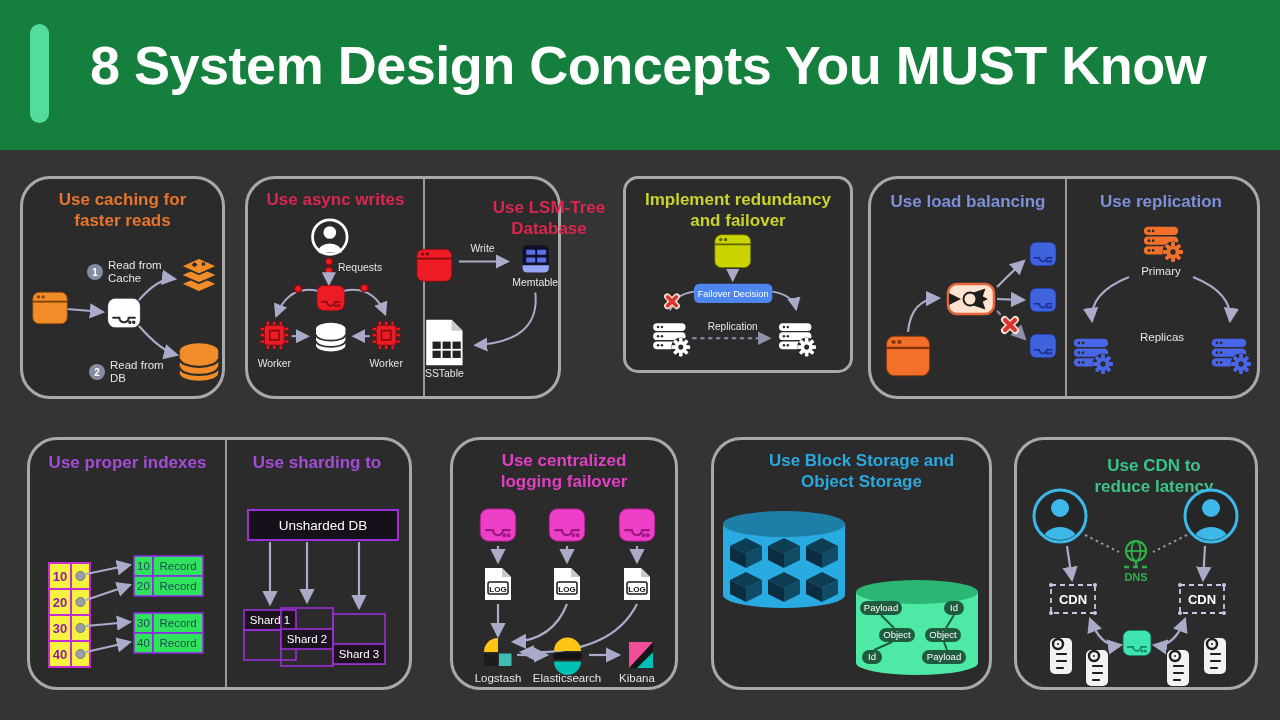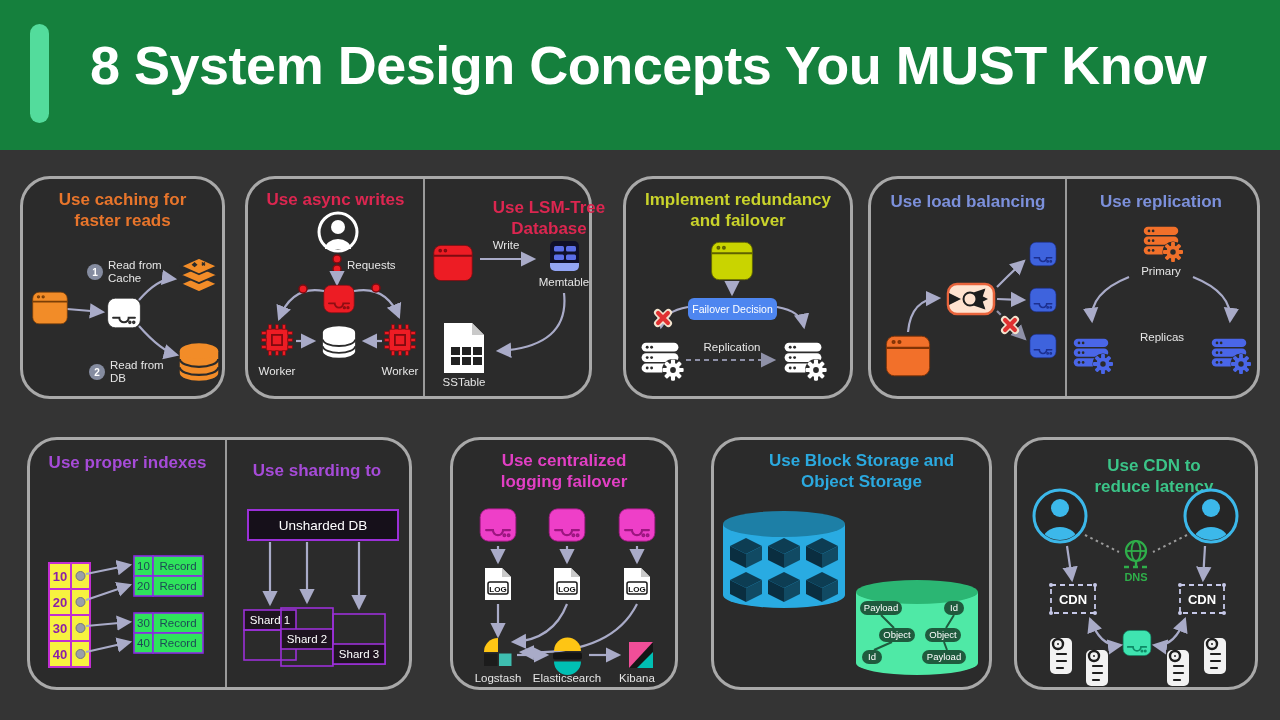--- a/index.html
+++ b/index.html
@@ -147,21 +147,21 @@
     <text class="mid" x="72" y="96.5" font-size="10" font-weight="bold" fill="#FFF">1</text>
     <text class="lt" x="85" y="90">Read from</text>
     <text class="lt" x="85" y="103">Cache</text>
     <circle cx="74" cy="193" r="8" fill="#858CA0"></circle>
     <text class="mid" x="74" y="196.5" font-size="10" font-weight="bold" fill="#FFF">2</text>
     <text class="lt" x="87" y="190">Read from</text>
     <text class="lt" x="87" y="203">DB</text>
   </svg>
 </div>
 
-<div class="panel" style="left:245px;top:176px;width:347px;height:223px;">
+<div class="panel" style="left:245px;top:176px;width:316px;height:223px;">
   <div class="divider" style="left:175px;"></div>
   <div class="ptitle c-red" style="left:0;width:175px;top:10px;">
     <span>Use async writes</span>
   </div>
   <div class="ptitle c-red" style="left:175px;width:172px;top:18px;padding-left:40px;">
     <span>Use LSM-Tree</span>
     <span>Database</span>
   </div>
   <svg class="art" viewBox="0 0 341 217">
     <g>
@@ -216,21 +216,21 @@
           <rect x="214" y="168" width="9" height="8" fill="#222"></rect>
           <rect x="225" y="168" width="9" height="8" fill="#222"></rect>
       <rect x="203" y="178" width="9" height="8" fill="#222"></rect>
           <rect x="214" y="178" width="9" height="8" fill="#222"></rect>
           <rect x="225" y="178" width="9" height="8" fill="#222"></rect>
     </g>
     <text class="lt mid" x="216" y="207">SSTable</text>
   </svg>
 </div>
 
-<div class="panel" style="left:623px;top:176px;width:230px;height:223px;">
+<div class="panel" style="left:623px;top:176px;width:230px;height:197px;border-radius:15px;">
   <div class="ptitle c-yellow" style="left:0;right:0;top:10px;">
     <span>Implement redundancy</span>
     <span>and failover</span>
   </div>
   <svg class="art" viewBox="0 0 224 217">
     <g>
       <use href="#win" fill="#C9D400" stroke="#5E6200" transform="translate(106,82) scale(0.85)"></use>
     </g>
     <path class="ar" d="M106,104 L106,115"></path>
     <g>
@@ -310,21 +310,21 @@
       <use href="#gear" fill="#4A66E8" transform="translate(370,185) scale(0.8)"></use>
     </g>
   </svg>
 </div>
 
 <div class="panel" style="left:27px;top:437px;width:385px;height:253px;">
   <div class="divider" style="left:195px;"></div>
   <div class="ptitle c-purple" style="left:0;width:195px;top:12px;">
     <span>Use proper indexes</span>
   </div>
-  <div class="ptitle c-purple" style="left:195px;width:184px;top:20px;">
+  <div class="ptitle c-purple" style="left:195px;width:184px;top:12px;">
     <span>Use sharding to</span>
   </div>
   <svg class="art" viewBox="0 0 379 247">
     <g>
       <rect x="19" y="123" width="22" height="26" fill="#F7F23F" stroke="#C12ED1" stroke-width="2"></rect>
       <rect x="41" y="123" width="19" height="26" fill="#F7F23F" stroke="#C12ED1" stroke-width="2"></rect>
       <rect x="19" y="149" width="22" height="26" fill="#F7F23F" stroke="#C12ED1" stroke-width="2"></rect>
       <rect x="41" y="149" width="19" height="26" fill="#F7F23F" stroke="#C12ED1" stroke-width="2"></rect>
       <rect x="19" y="175" width="22" height="26" fill="#F7F23F" stroke="#C12ED1" stroke-width="2"></rect>
       <rect x="41" y="175" width="19" height="26" fill="#F7F23F" stroke="#C12ED1" stroke-width="2"></rect>

